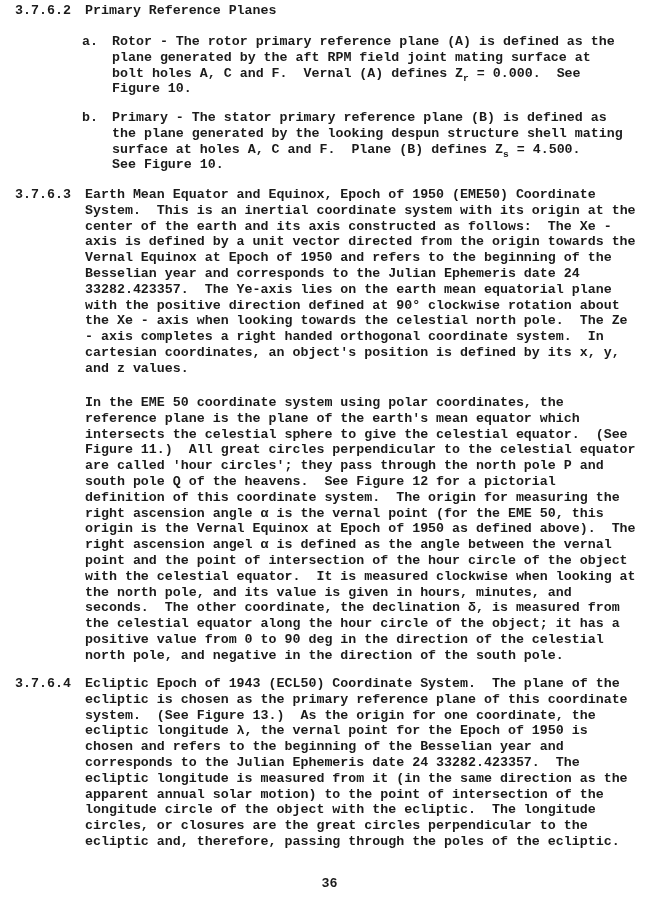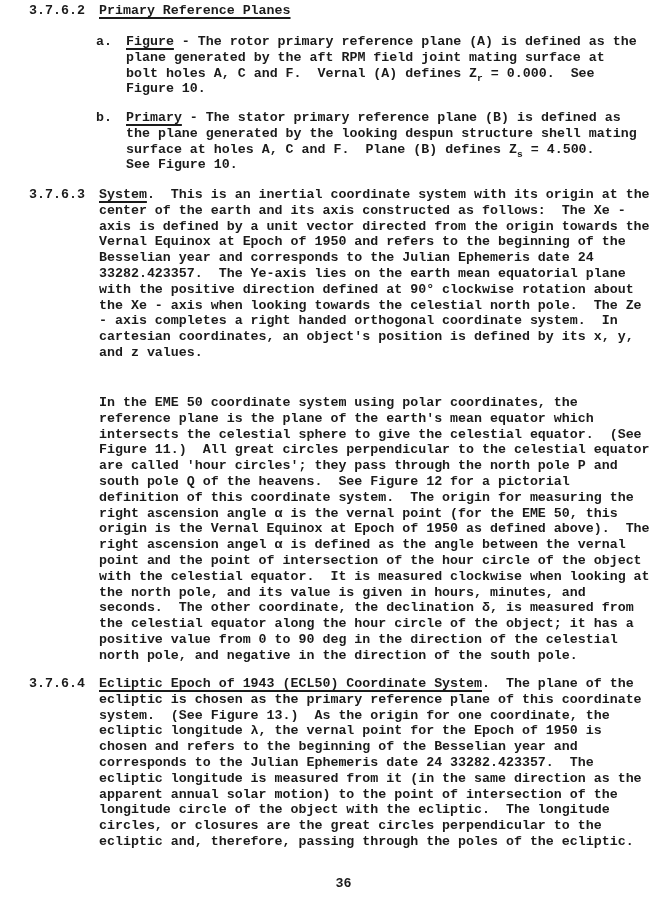--- a/index.html
+++ b/index.html
@@ -17,24 +17,22 @@
     background: #ffffff;
     color: #1b1b1b;
     font-family: "Liberation Mono", "DejaVu Sans Mono", monospace;
     font-size: 13.3px;
     font-weight: 700;
     line-height: 15.8px;
   }
   .tb {
     position: absolute;
     white-space: pre;
-    margin-left: 14px;
   }
   .u {
-    text-decoration: underline;
     text-decoration-thickness: 1.6px;
     text-underline-offset: 3px;
   }
   sub {
     font-size: 0.72em;
     line-height: 0;
   }
   .center {
     width: 659px;
     text-align: center;
@@ -42,33 +40,34 @@
 </style>
 </head>
 <body>
 
 <div class="page">
 
   <div class="tb" style="left:15px; top:3px">3.7.6.2</div>
   <div class="tb u" style="left:85px; top:3px">Primary Reference Planes</div>
 
   <div class="tb" style="left:82px; top:34px">a.</div>
-  <div class="tb" style="left:112px; top:34px"><span class="u">Figure</span><span> - The rotor primary reference plane (A) is defined as the
+  <div class="tb" style="left:112px; top:34px"><span class="u">Rotor</span><span> - The rotor primary reference plane (A) is defined as the
 plane generated by the aft RPM field joint mating surface at
 bolt holes A, C and F.  Vernal (A) defines Z</span><sub>r</sub><span> = 0.000.  See
 Figure 10.</span></div>
 
   <div class="tb" style="left:82px; top:110px">b.</div>
   <div class="tb" style="left:112px; top:110px"><span class="u">Primary</span><span> - The stator primary reference plane (B) is defined as
 the plane generated by the looking despun structure shell mating
 surface at holes A, C and F.  Plane (B) defines Z</span><sub>s</sub><span> = 4.500.
 See Figure 10.</span></div>
 
   <div class="tb" style="left:15px; top:187px">3.7.6.3</div>
-  <div class="tb" style="left:85px; top:187px"><span class="u">System</span><span>.  This is an inertial coordinate system with its origin at the
+  <div class="tb" style="left:85px; top:187px"><span class="u">Earth Mean Equator and Equinox, Epoch of 1950 (EME50) Coordinate
+</span><span class="u">System</span><span>.  This is an inertial coordinate system with its origin at the
 center of the earth and its axis constructed as follows:  The Xe -
 axis is defined by a unit vector directed from the origin towards the
 Vernal Equinox at Epoch of 1950 and refers to the beginning of the
 Besselian year and corresponds to the Julian Ephemeris date 24
 33282.423357.  The Ye-axis lies on the earth mean equatorial plane
 with the positive direction defined at 90° clockwise rotation about
 the Xe - axis when looking towards the celestial north pole.  The Ze
 - axis completes a right handed orthogonal coordinate system.  In
 cartesian coordinates, an object's position is defined by its x, y,
 and z values.</span></div>

